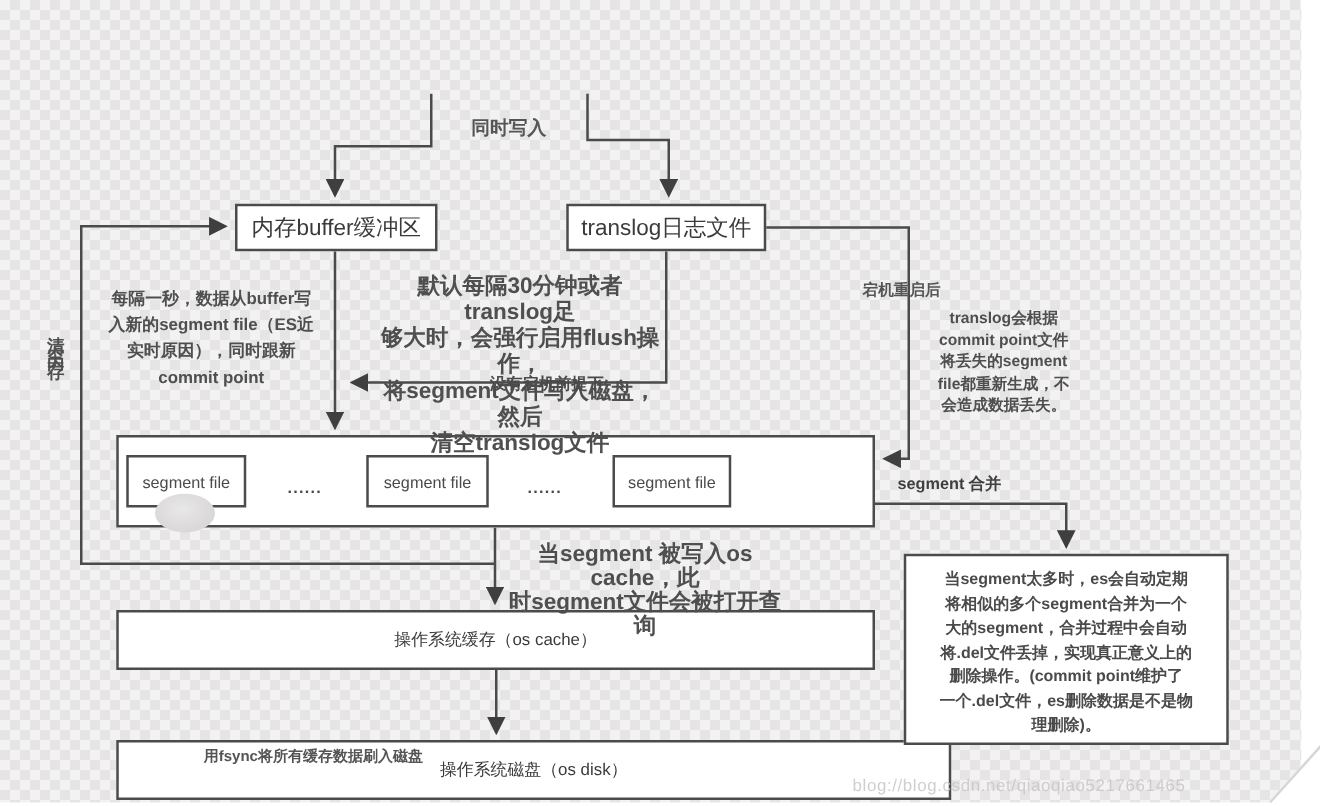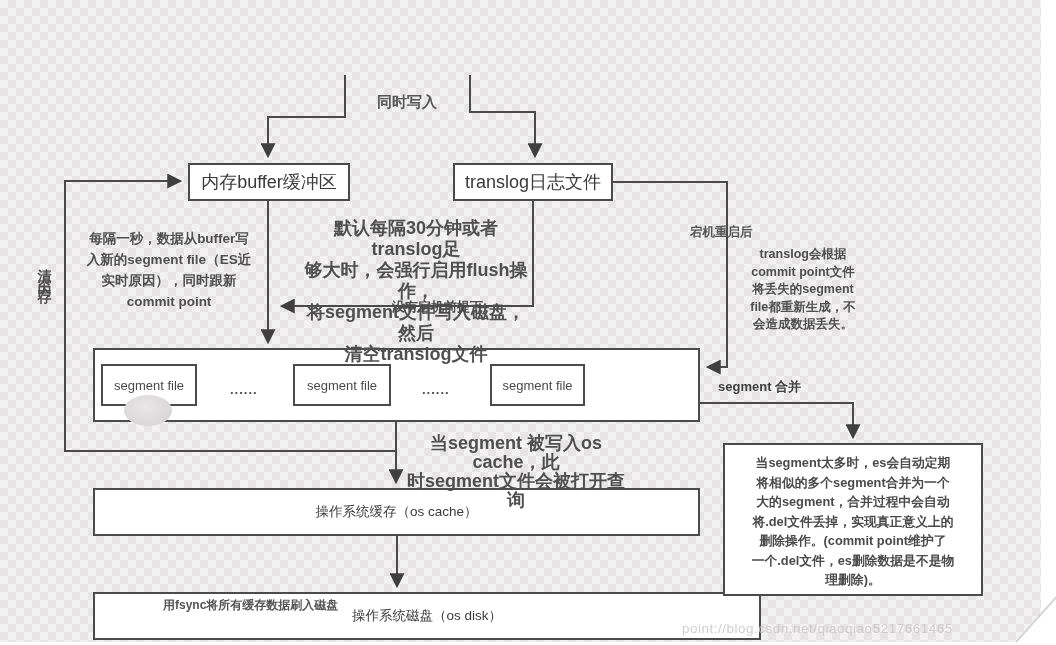--- a/index.html
+++ b/index.html
@@ -130,19 +130,19 @@
 会造成数据丢失。</div>
 
   <div class="edge-label" style="left:718px;top:378px;font-size:13px;color:#3f3f3f;">segment 合并</div>
 
   <div class="note" style="left:400px;top:434px;width:232px;line-height:19px;">当segment 被写入os cache，此
 时segment文件会被打开查询</div>
 
   <div class="edge-label" style="left:163px;top:549px;font-size:12px;margin-top:48px;">用fsync将所有缓存数据刷入磁盘</div>
 
   <div class="blob"></div>
-  <div class="watermark" style="left:682px;top:621px;">point://blog.csdn.net/qiaoqiao5217661465</div>
+  <div class="watermark" style="left:682px;top:621px;">blog://blog.csdn.net/qiaoqiao5217661465</div>
   <div class="white-strip-right"></div>
   <div class="white-strip-bottom"></div>
   <div class="corner-tri"></div>
   <div class="corner-line"></div>
 
 </div>
 
 </body></html>

